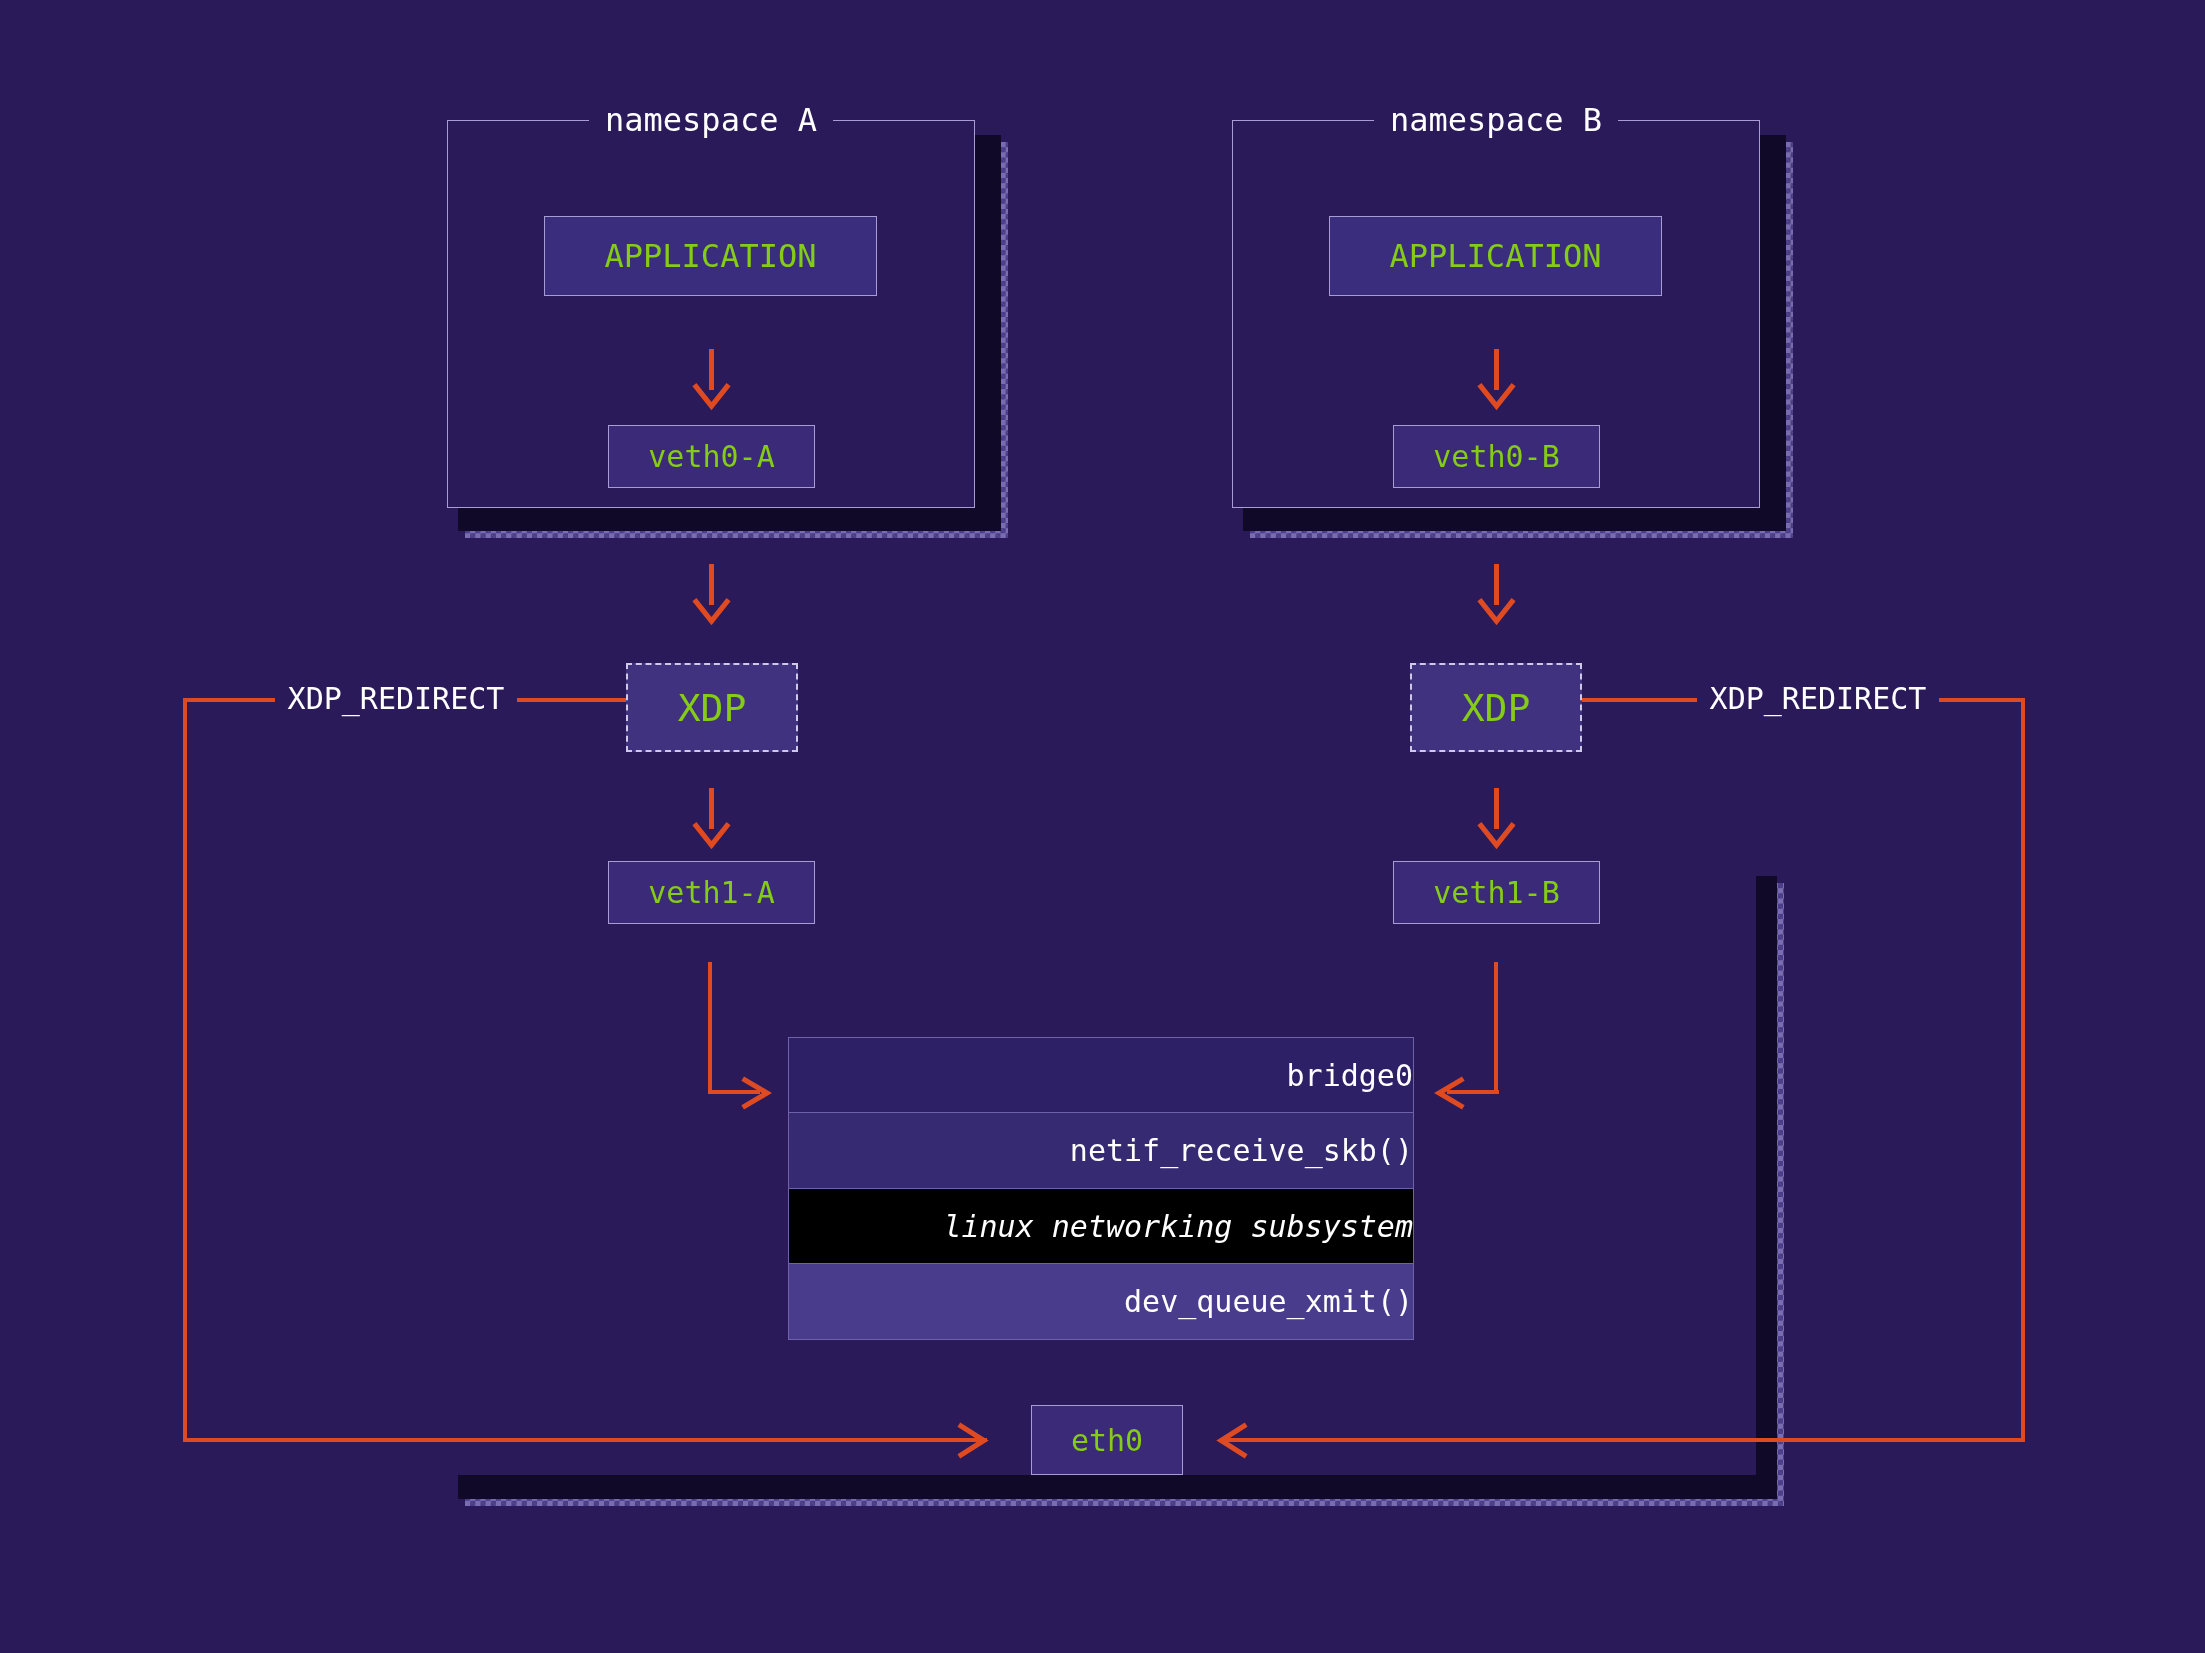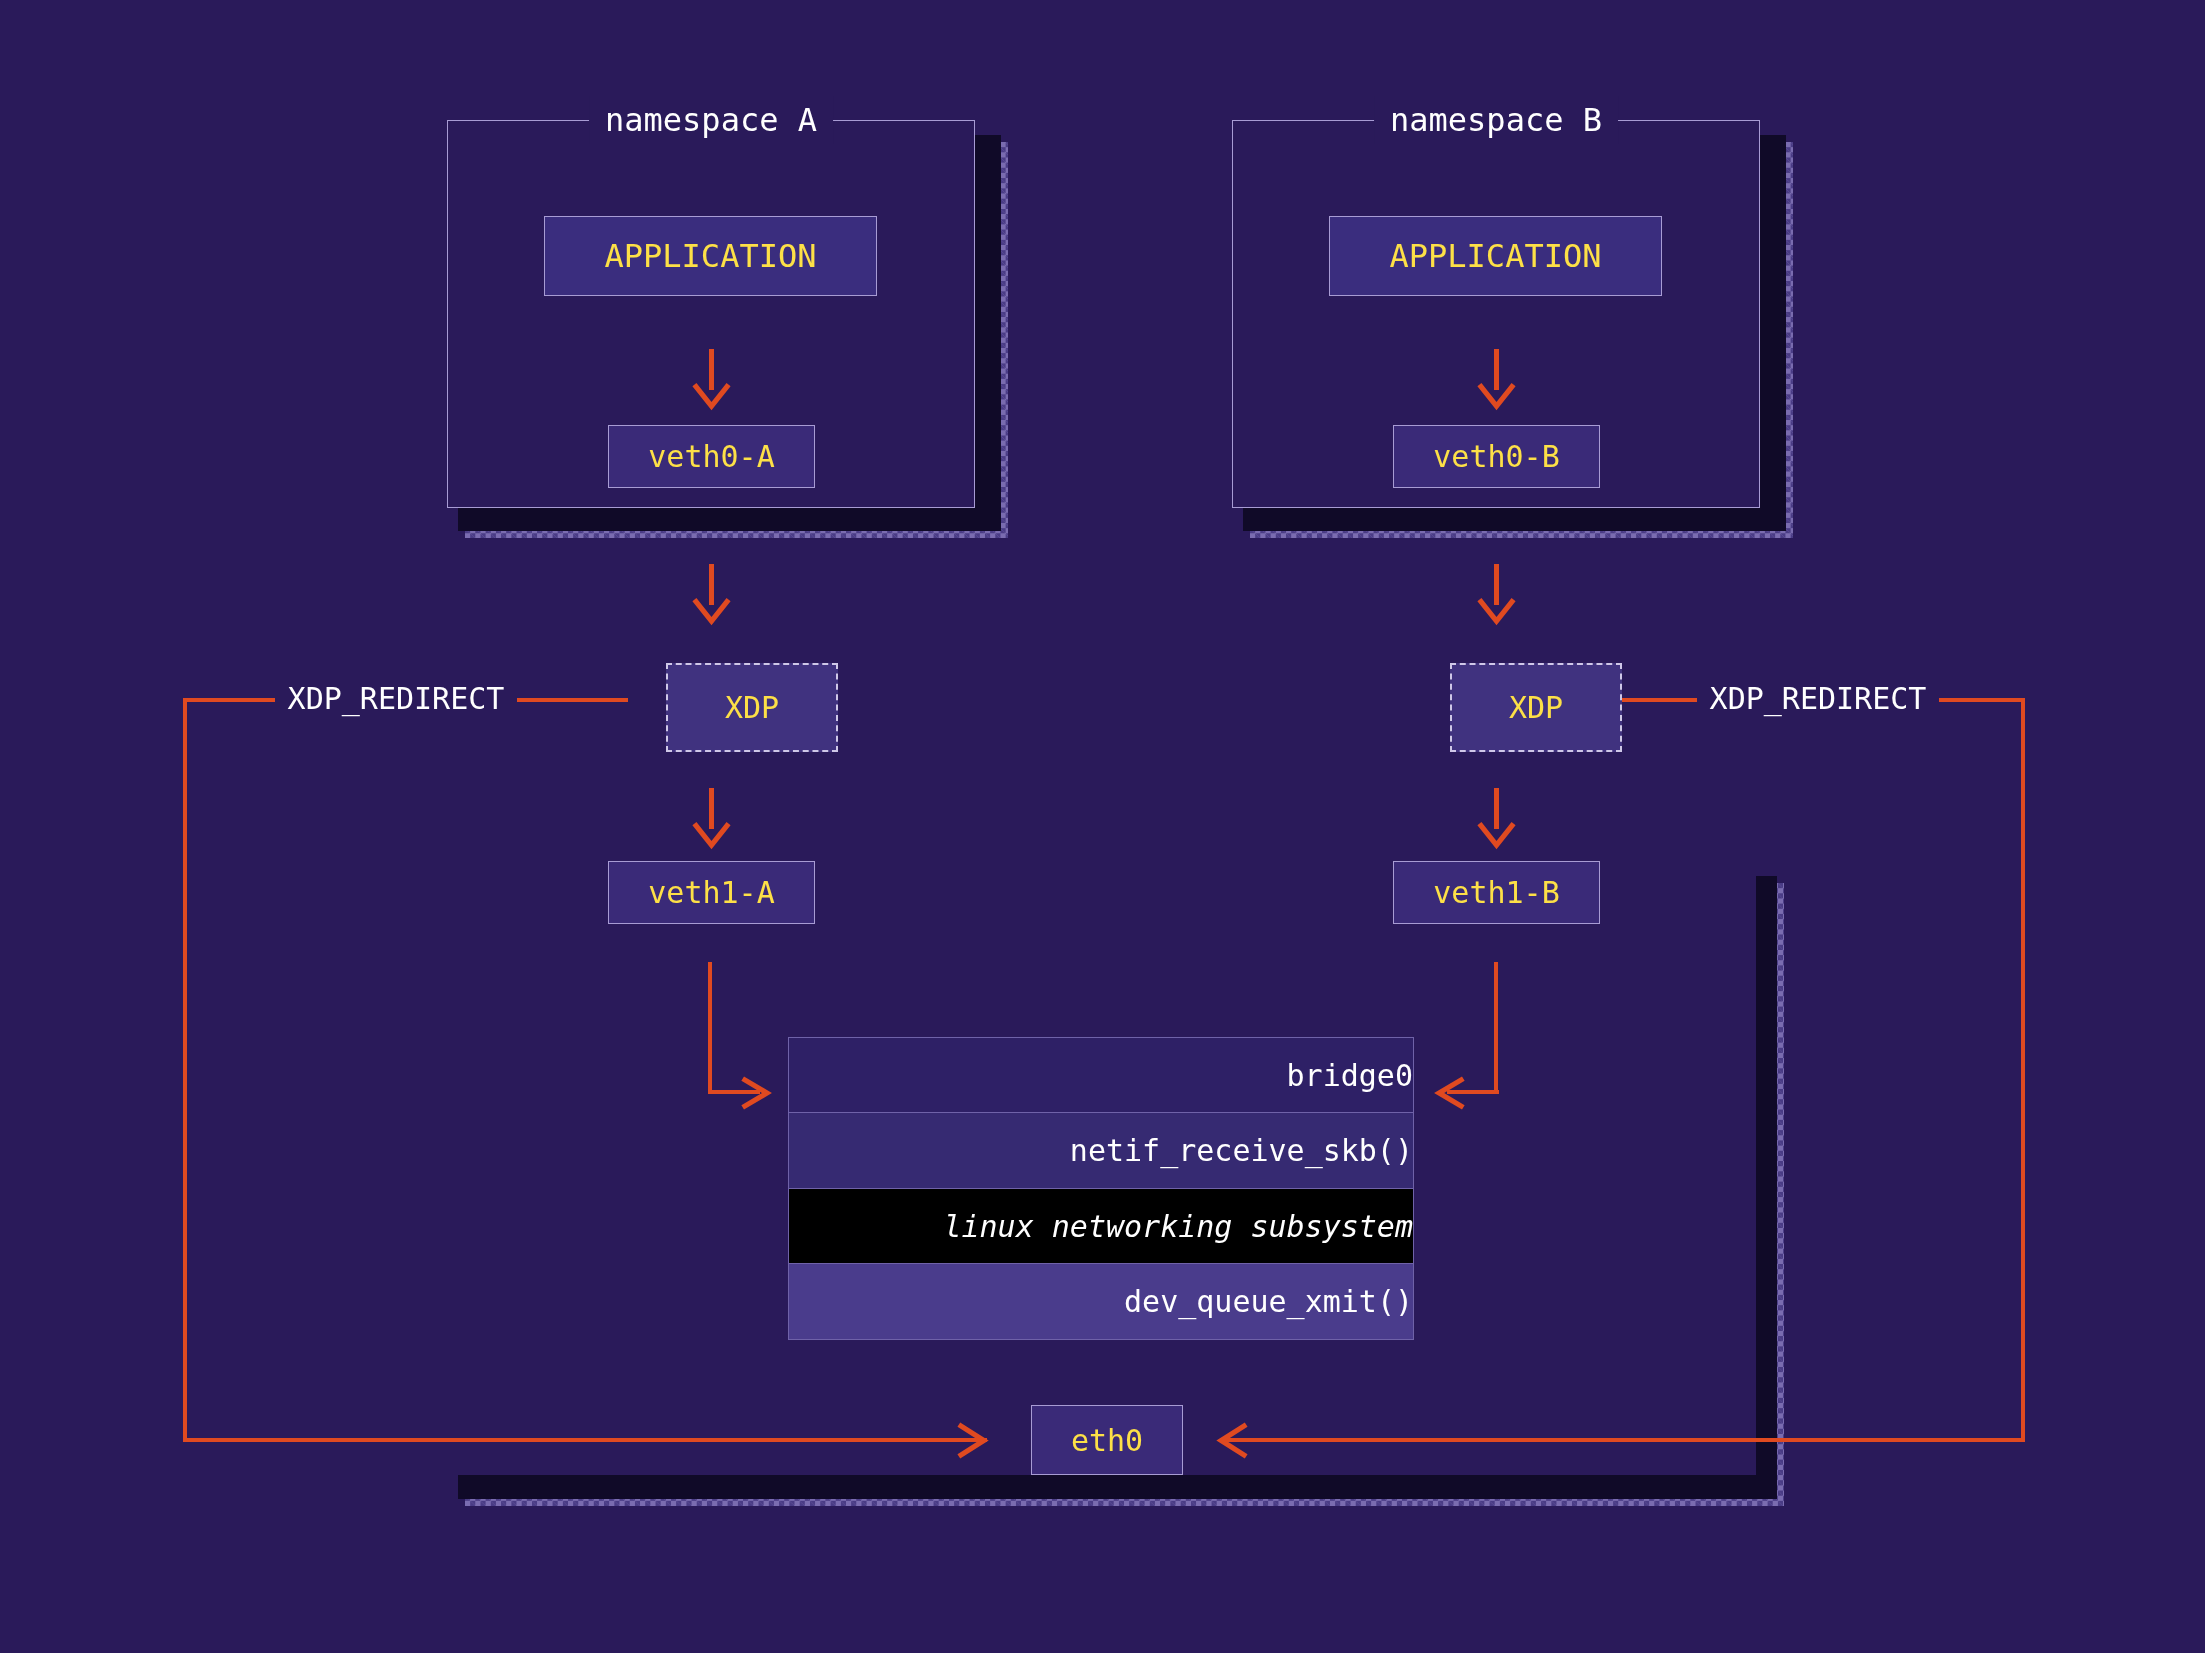--- a/index.html
+++ b/index.html
@@ -45,32 +45,31 @@
       linear-gradient(45deg,#4a3c86 25%,transparent 25%,transparent 75%,#4a3c86 75%);
     background-size:10.3px 10.3px;
     background-position:0 0, 5.2px 5.2px;
     z-index:1;
   }
 
   
   .node{
     border:1.7px solid #a89cd4;
     background:#3a2a78;
-    color:#fde047;
+    color:#84cc16;
     display:flex;align-items:center;justify-content:center;
     font-size:30px;
     z-index:10;
     white-space:nowrap;
   }
   .node.app{background:#3a2d7e;font-size:32px;}
   .node.xdp{
     border:2.3px dashed #cfc8e8;
     background:#40327f;
-    font-size:30px;
-    margin-left:40px;
+    font-size:38px;
   }
 
   
   .stack{z-index:10;}
   .stack-row{
     border:1.7px solid #6f62a8;
     color:#ffffff;
     display:flex;align-items:center;justify-content:flex-end;
     font-size:30px;
     box-sizing:border-box;

